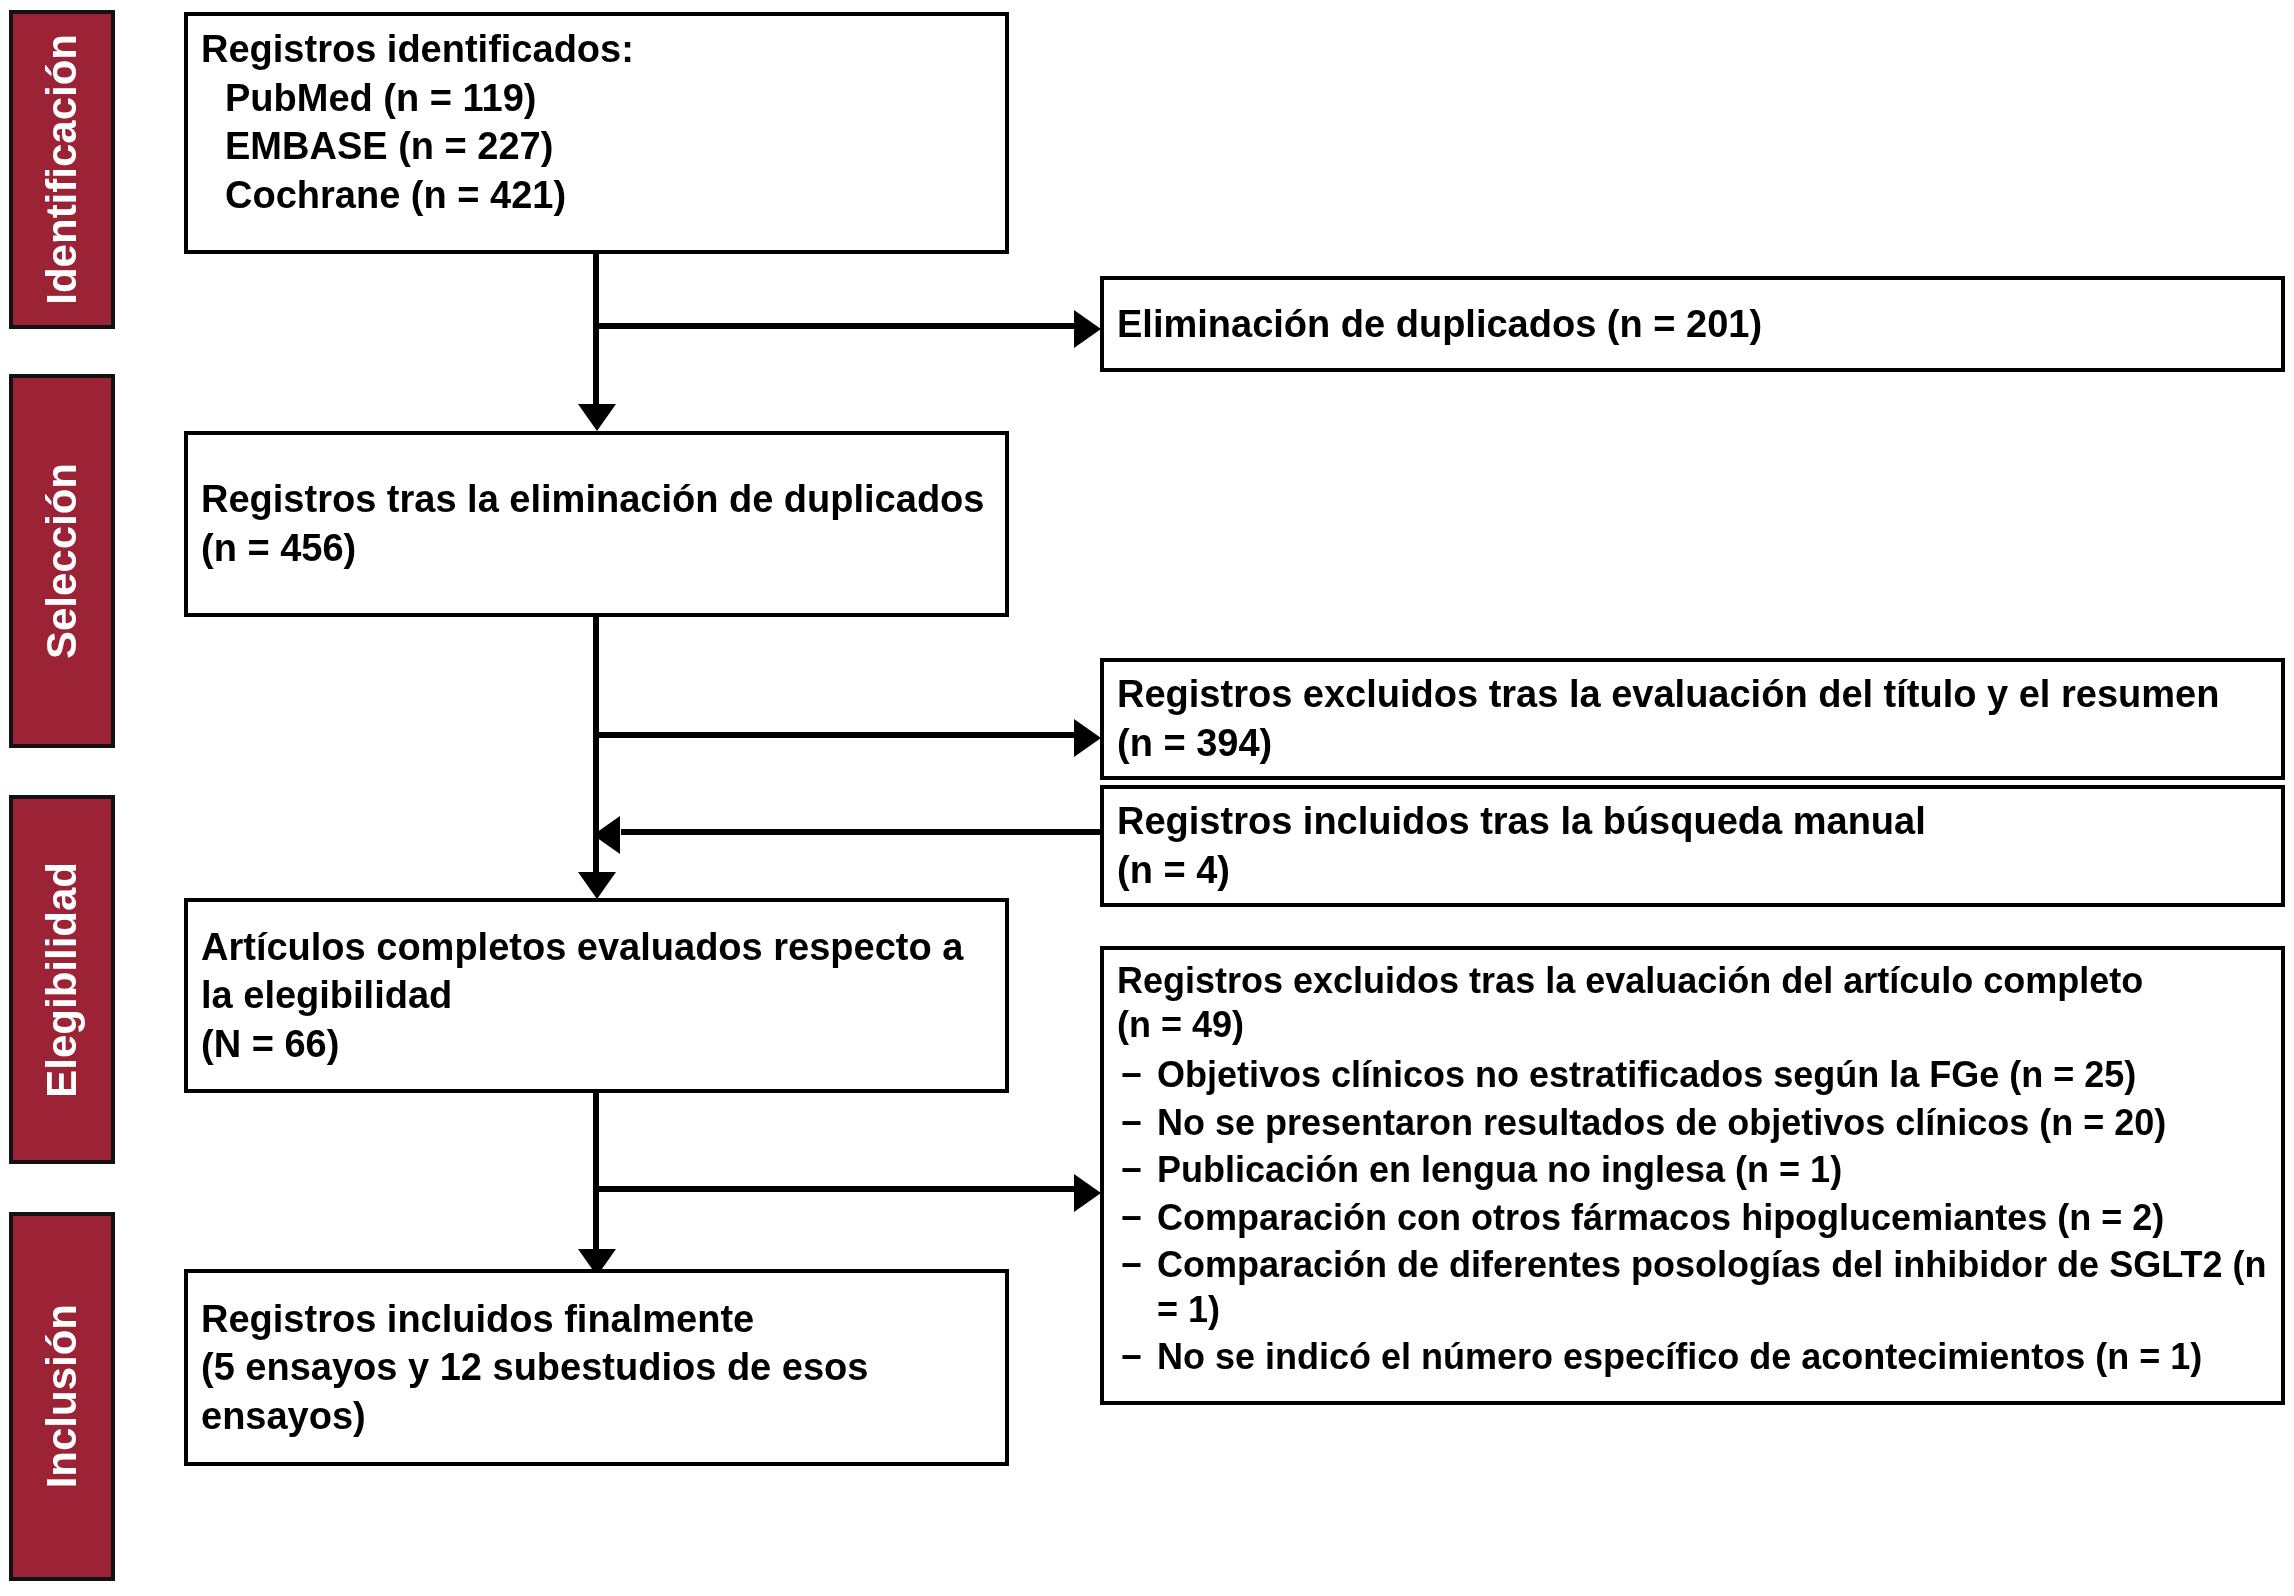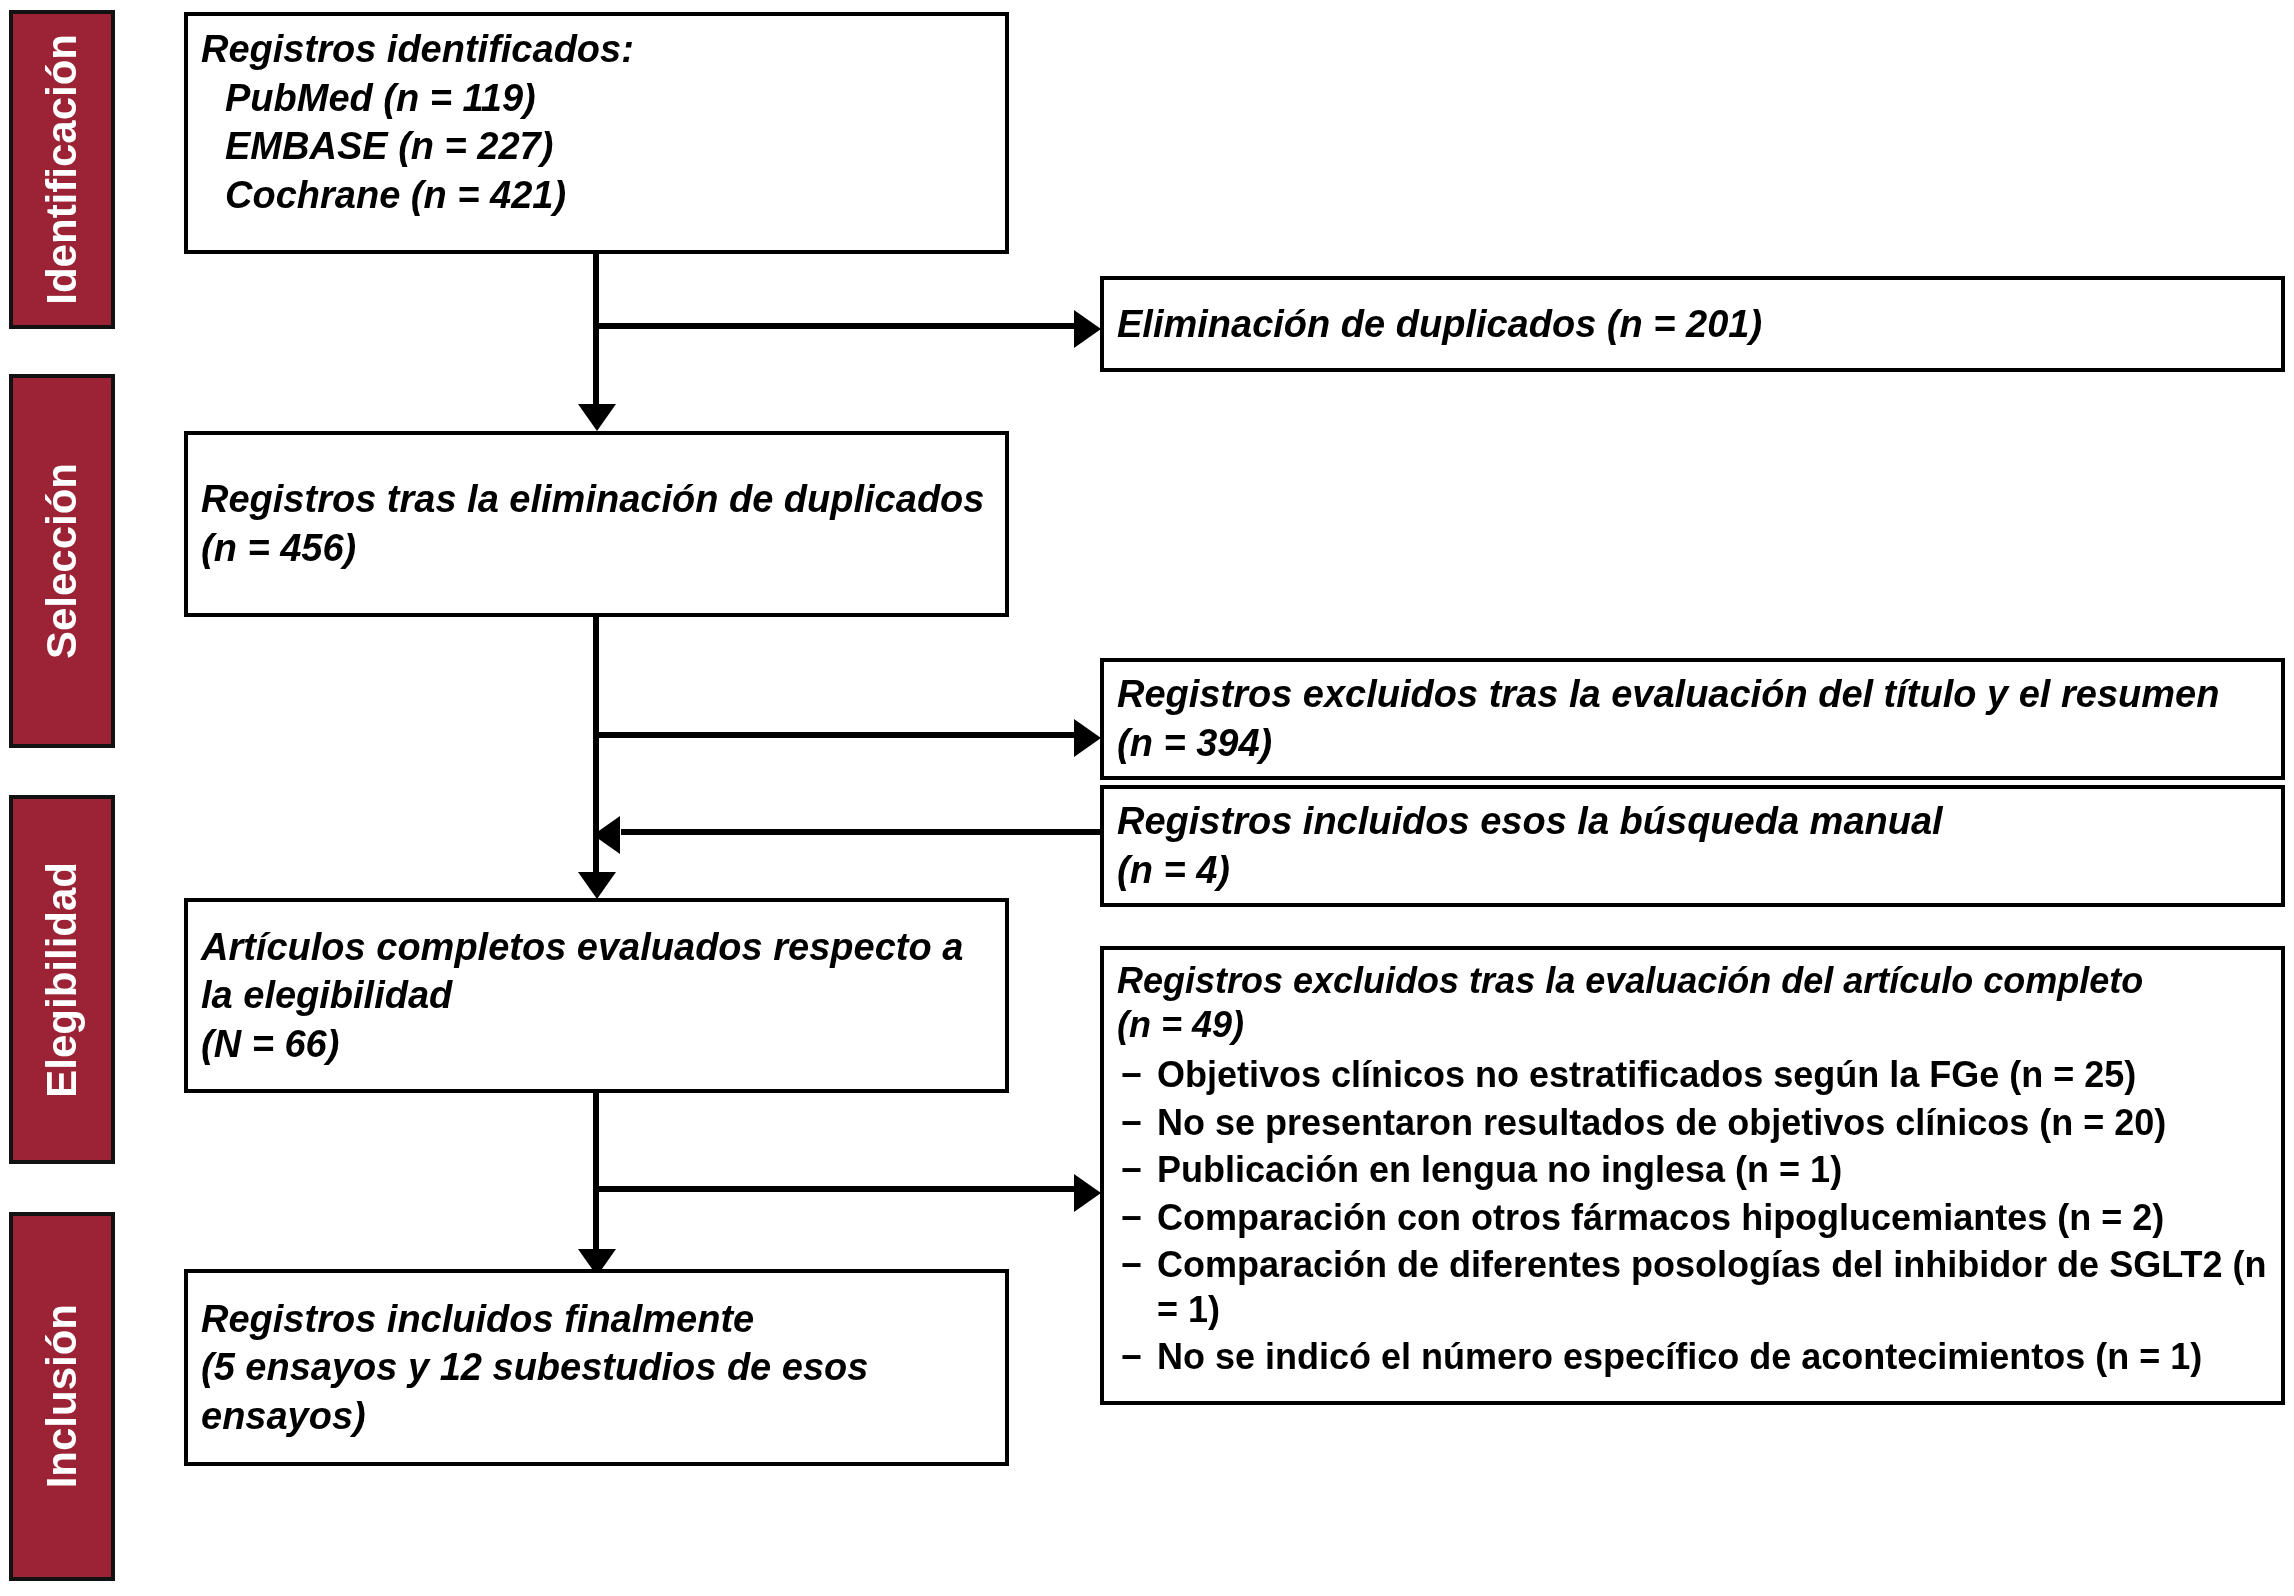--- a/index.html
+++ b/index.html
@@ -58,21 +58,20 @@
     justify-content: center;
   }
   .box-inner.top {
     justify-content: flex-start;
   }
 
   .ln {
     font-size: 38px;
     line-height: 1.28;
     white-space: nowrap;
-    font-style: italic;
   }
   .ln.center { }
   .ln.indent { padding-left: 24px; }
 
   
   .box.tight .ln {
     font-size: 36px;
     line-height: 1.22;
   }
   .reasons {
@@ -189,21 +188,21 @@
 
   <div class="box" style="left:1100px; top:658px; width:1185px; height:122px;">
     <div class="box-inner">
       <div class="ln">Registros excluidos tras la evaluación del título y el resumen</div>
       <div class="ln">(n = 394)</div>
     </div>
   </div>
 
   <div class="box" style="left:1100px; top:785px; width:1185px; height:122px;">
     <div class="box-inner">
-      <div class="ln">Registros incluidos esos la búsqueda manual</div>
+      <div class="ln">Registros incluidos tras la búsqueda manual</div>
       <div class="ln">(n = 4)</div>
     </div>
   </div>
 
   <div class="box" style="left:184px; top:898px; width:825px; height:195px;">
     <div class="box-inner">
       <div class="ln center">Artículos completos evaluados respecto a</div>
       <div class="ln center">la elegibilidad</div>
       <div class="ln center">(N = 66)</div>
     </div>

